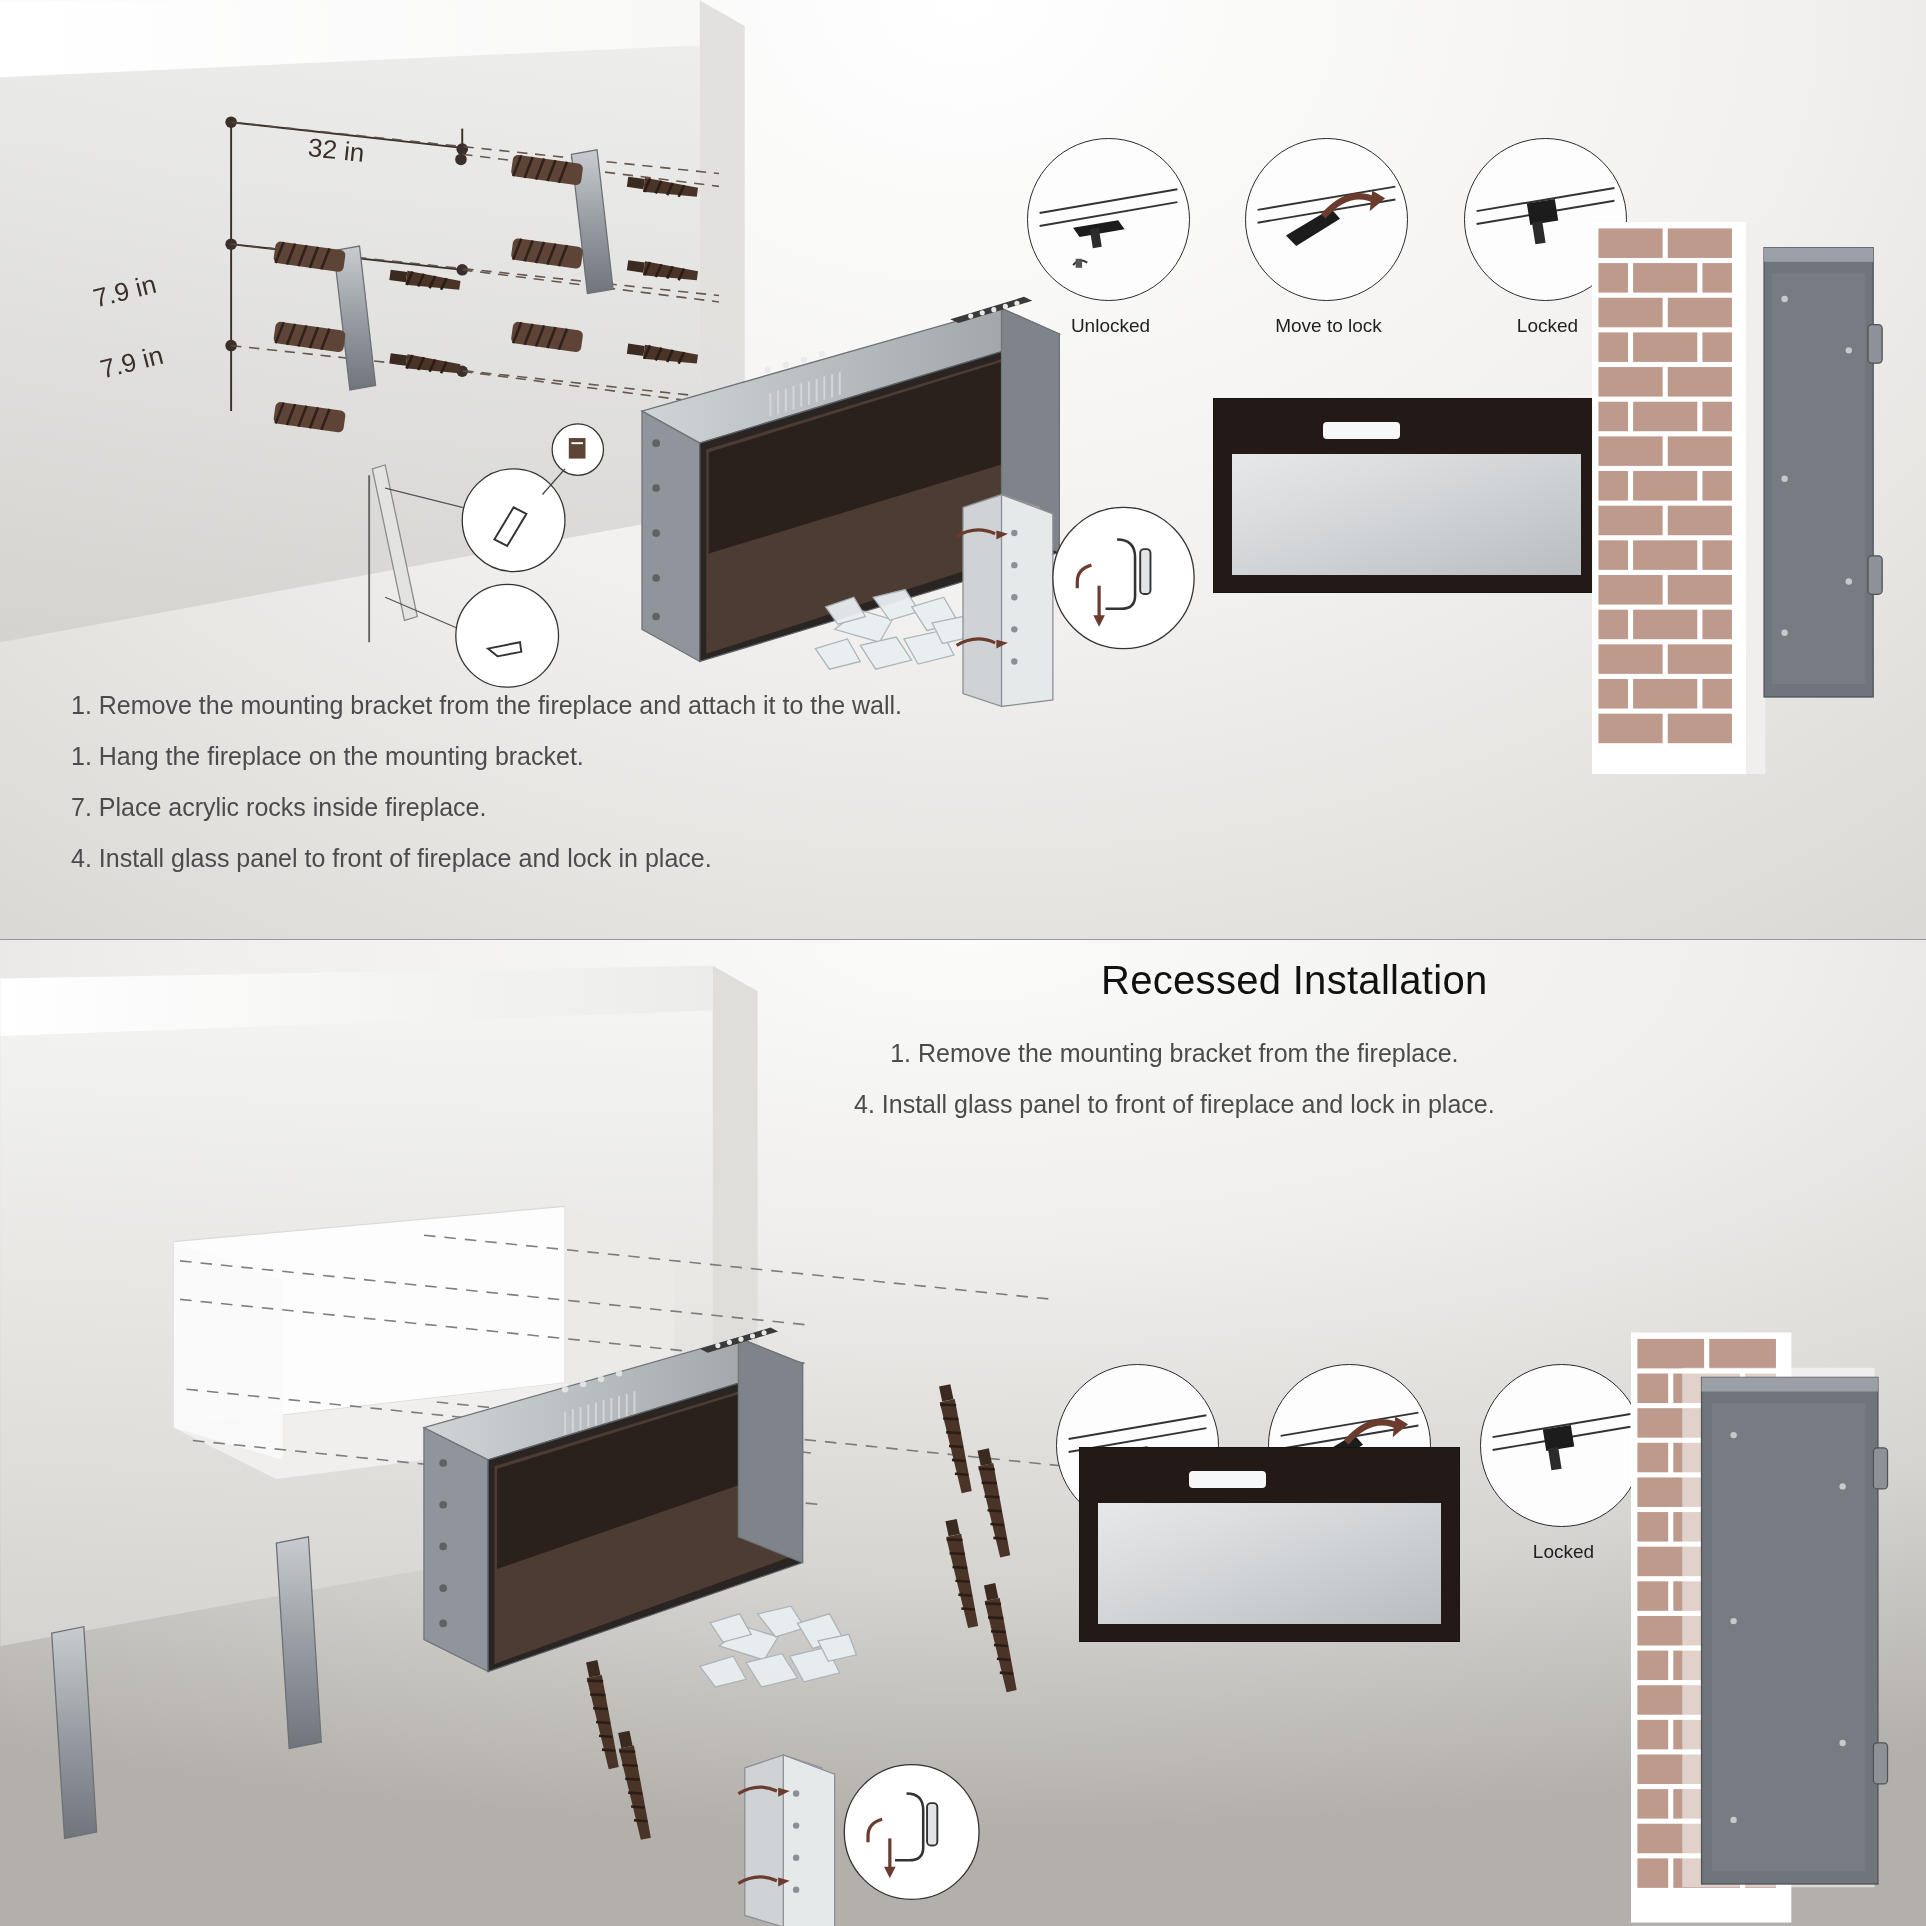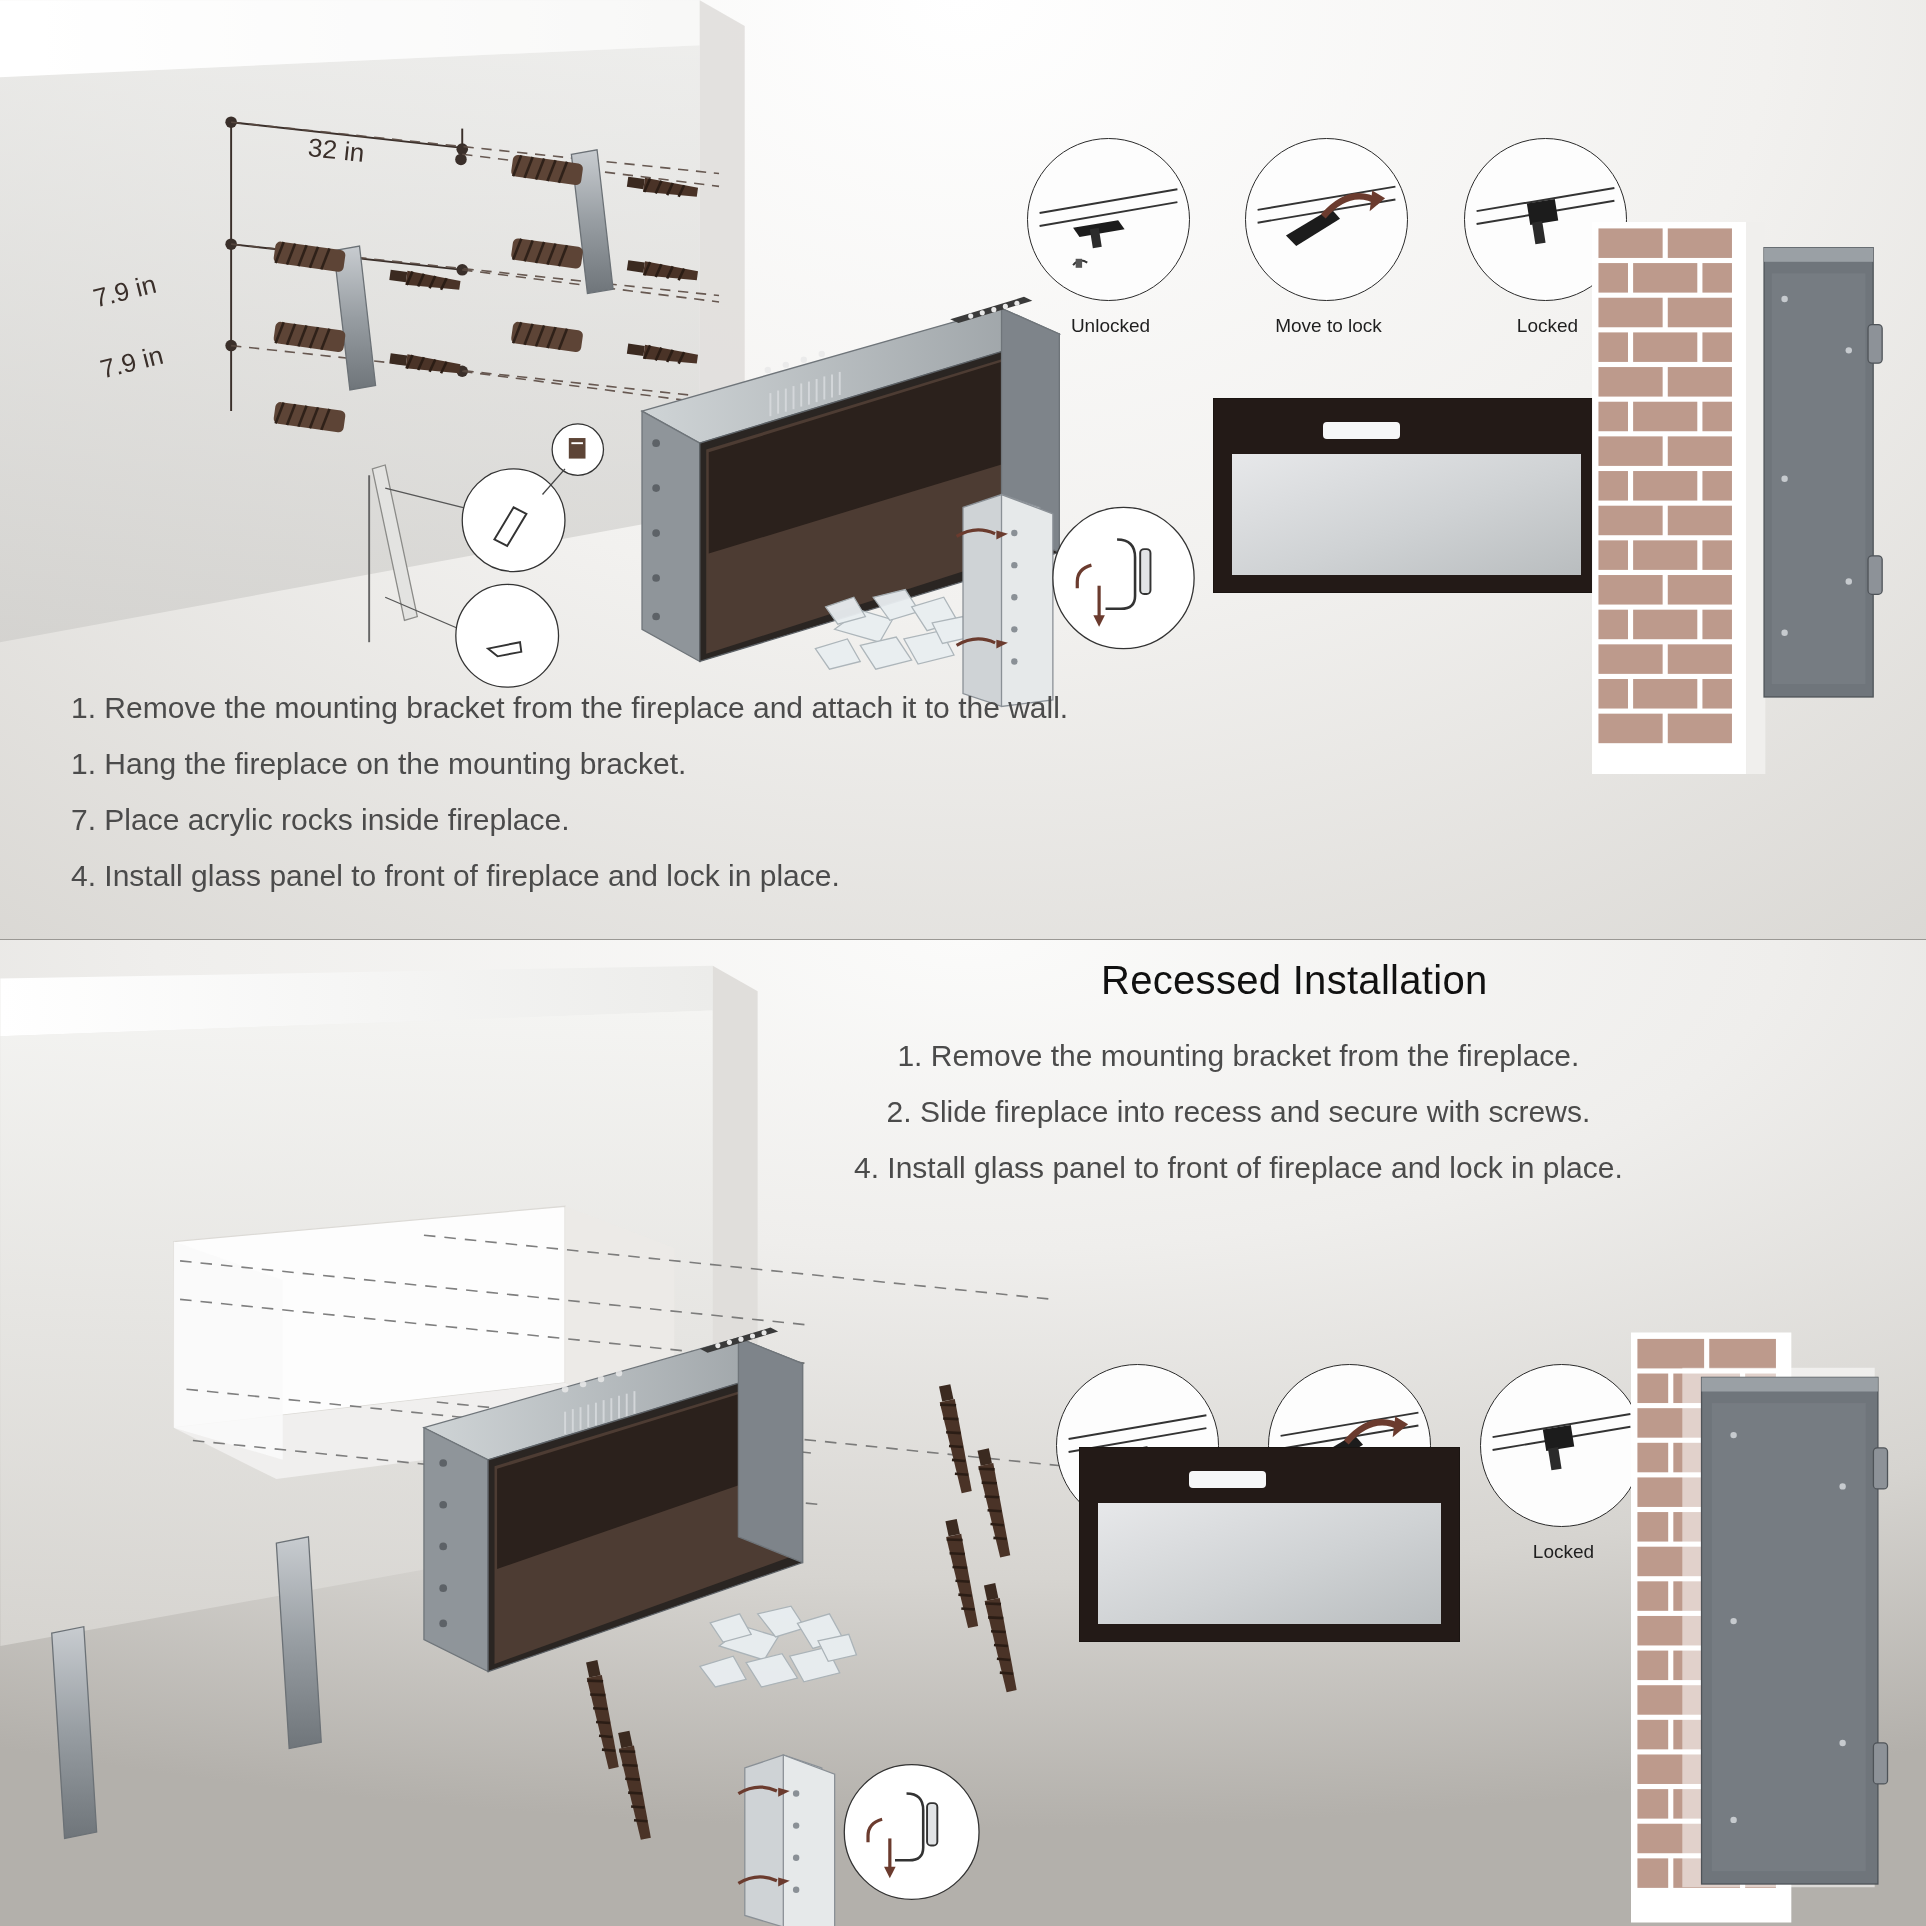--- a/index.html
+++ b/index.html
@@ -24,21 +24,21 @@
   .title{
     position:absolute;font-size:40px;font-weight:400;color:#111;
     letter-spacing:0.3px;white-space:nowrap;
   }
   #wall-title{left:1059px;top:19px;}
   #recessed-title{left:1101px;top:957px;}
 
   
   .steps{position:absolute;}
   .step{
-    font-size:30px;color:#4b4b4b;white-space:nowrap;line-height:1.0;
+    font-size:25px;color:#4b4b4b;white-space:nowrap;line-height:1.0;
     margin-bottom:26px;
   }
   #wall-steps{left:71px;top:693px;}
   #recessed-steps{left:854px;top:1040px;}
   #recessed-steps .step{color:#4b4b4b;}
   .dim-lbl{position:absolute;font-size:26px;color:#3a2f2a;white-space:nowrap;}
 
   
   .lock-group{position:absolute;}
   .lock-item{position:absolute;width:167px;}
@@ -672,21 +672,20 @@
       <path d="M1386 1400 l0 48" stroke="#6b3b2e" stroke-width="5"></path>
       <polygon points="1377,1444 1395,1444 1386,1462" fill="#6b3b2e"></polygon>
       <path d="M1374 1370 q-22 6 -22 26 l0 10" stroke="#6b3b2e" stroke-width="5" fill="none"></path>
     </g>
   </svg>
 
   <div class="title" id="recessed-title" style="top:18px;left:1101px;">Recessed Installation</div>
 
   <div class="steps" id="recessed-steps" style="left:854px;top:101px;text-align:center;">
     <div class="step">1. Remove the mounting bracket from the fireplace.</div>
-    <div class="step">2. Slide fireplace into recess and secure with screws.</div>
     <div class="step">4. Install glass panel to front of fireplace and lock in place.</div>
   </div>
 
   <div class="lock-group" style="left:1056px;top:424px;">
     <div class="lock-item" style="left:0;top:0;">
       <div class="lock-circle">
         <svg width="161" height="161" viewBox="0 0 250 250">
           <line x1="18" y1="115" x2="232" y2="78" stroke="#333" stroke-width="3"></line>
           <line x1="18" y1="135" x2="232" y2="98" stroke="#333" stroke-width="3"></line>
           <polygon points="70,138 140,126 150,140 80,152" fill="#1c1c1c"></polygon>

